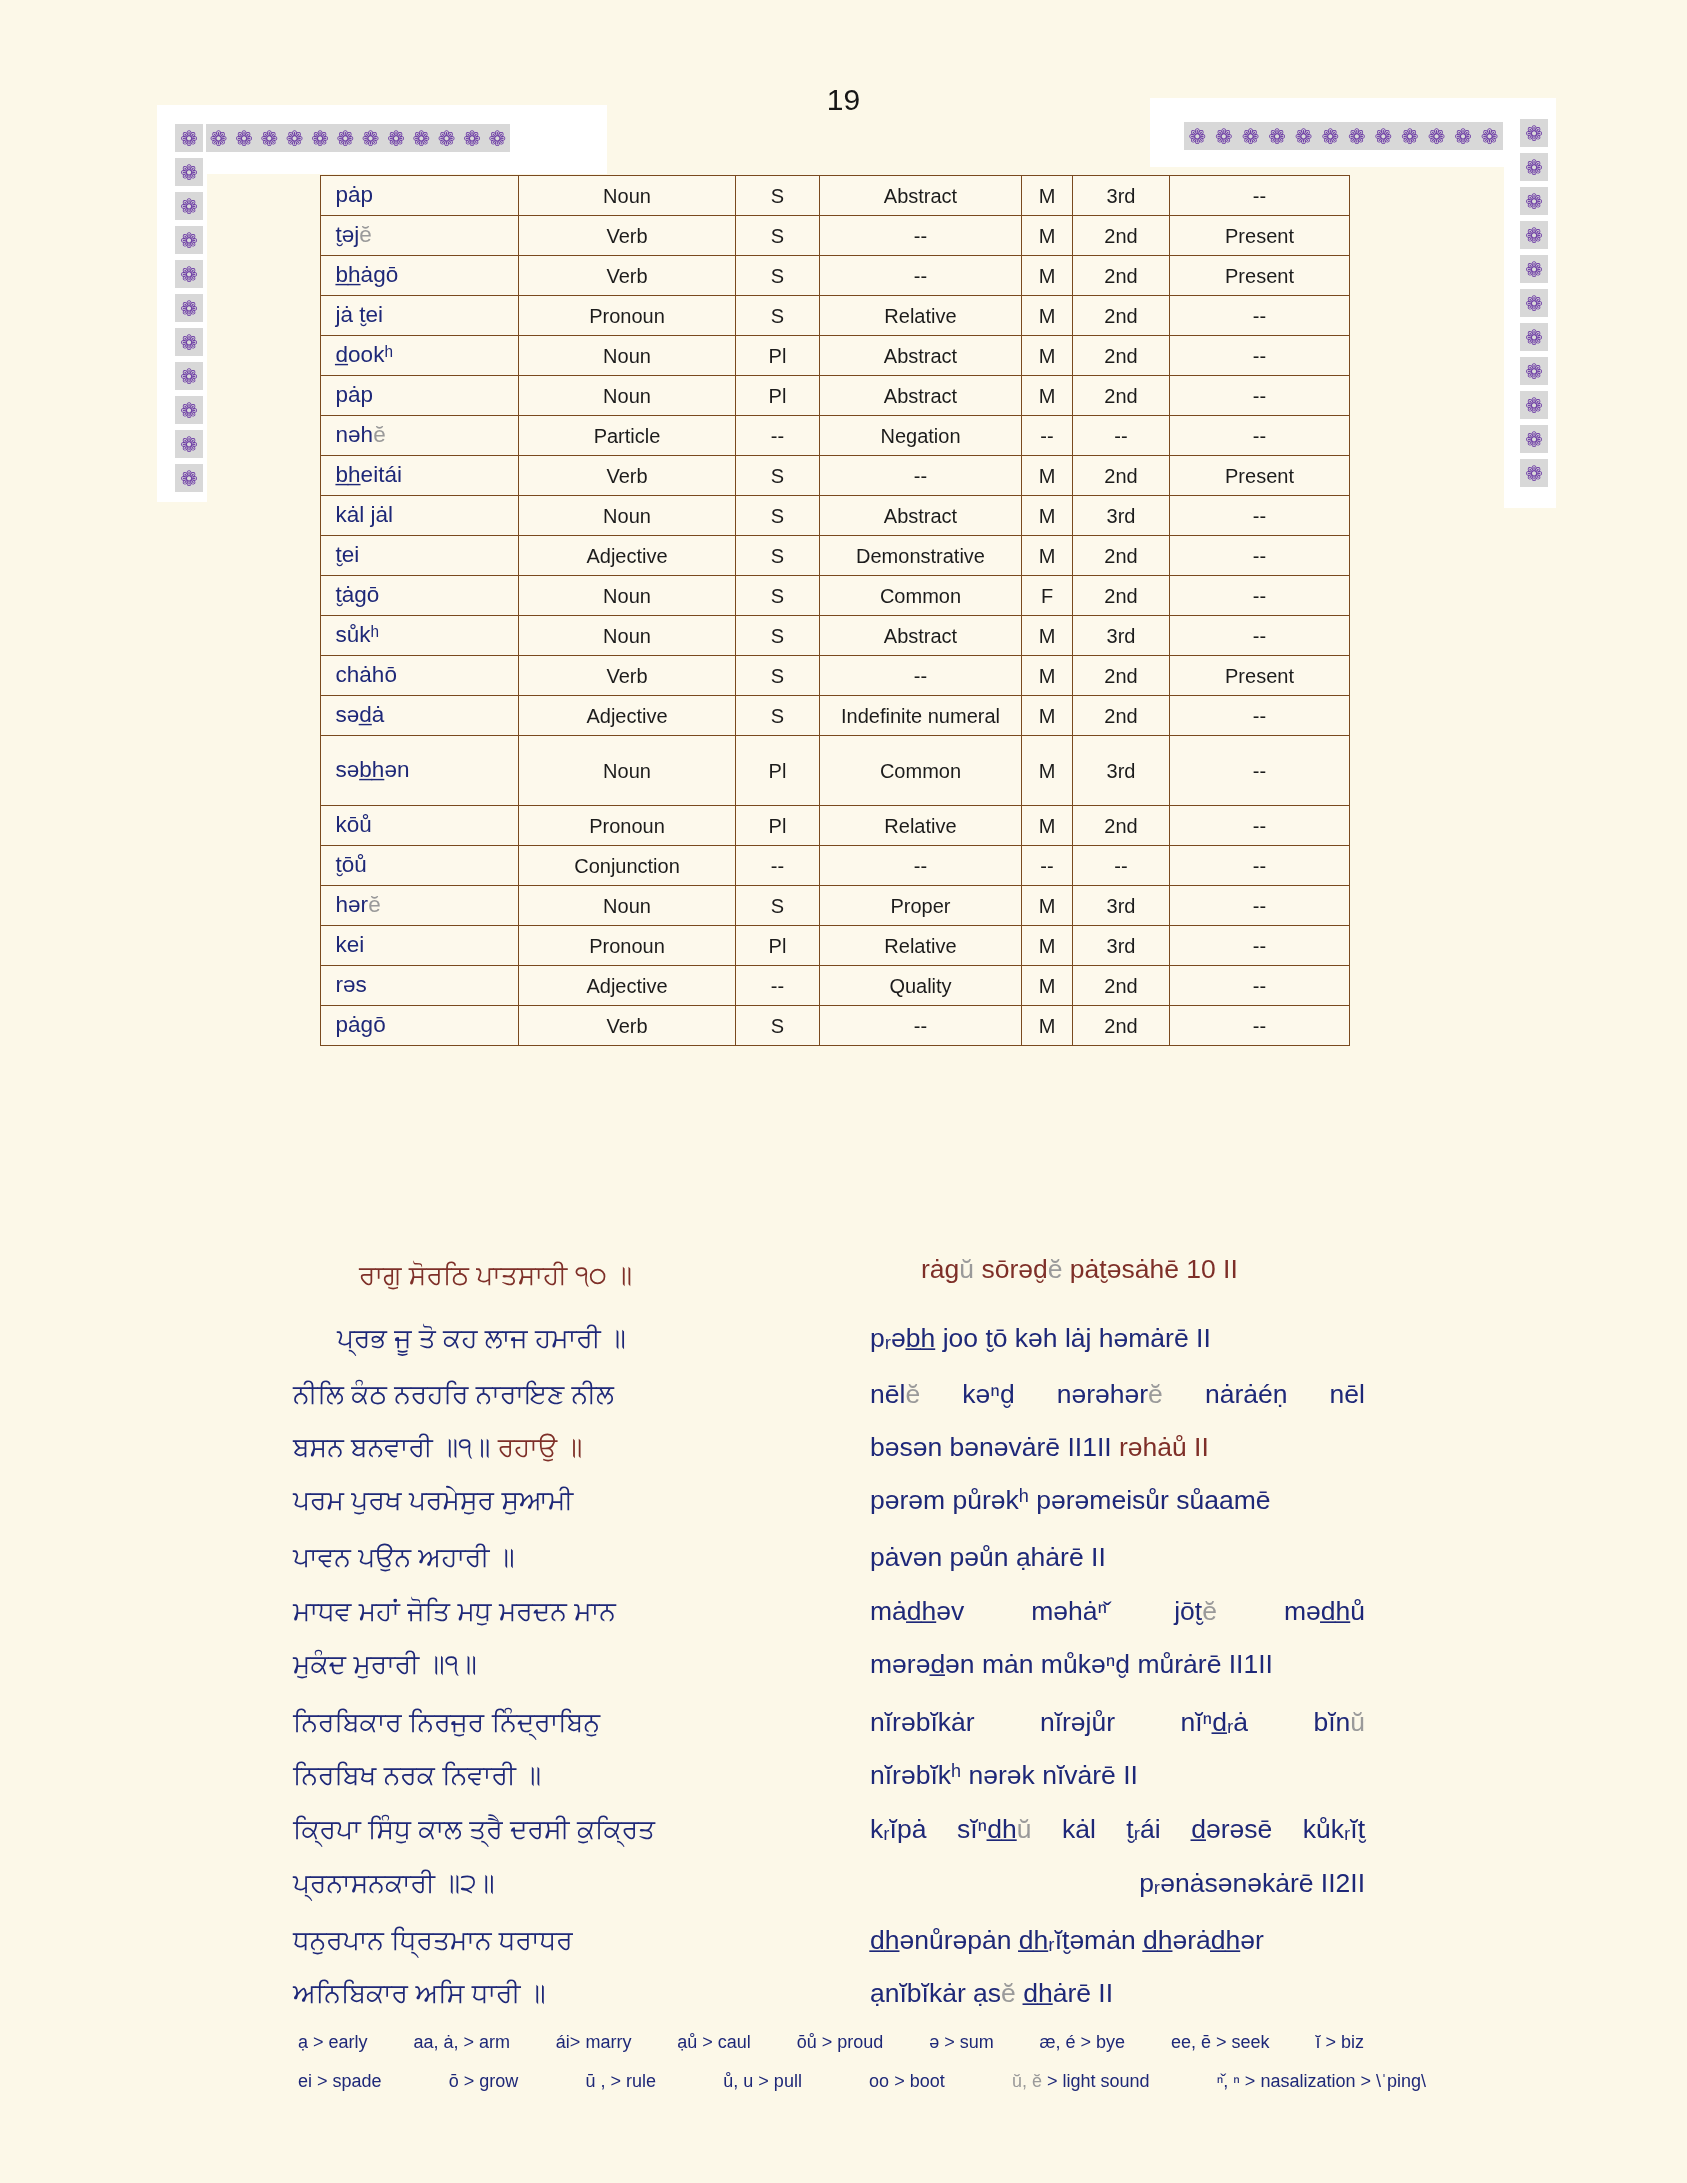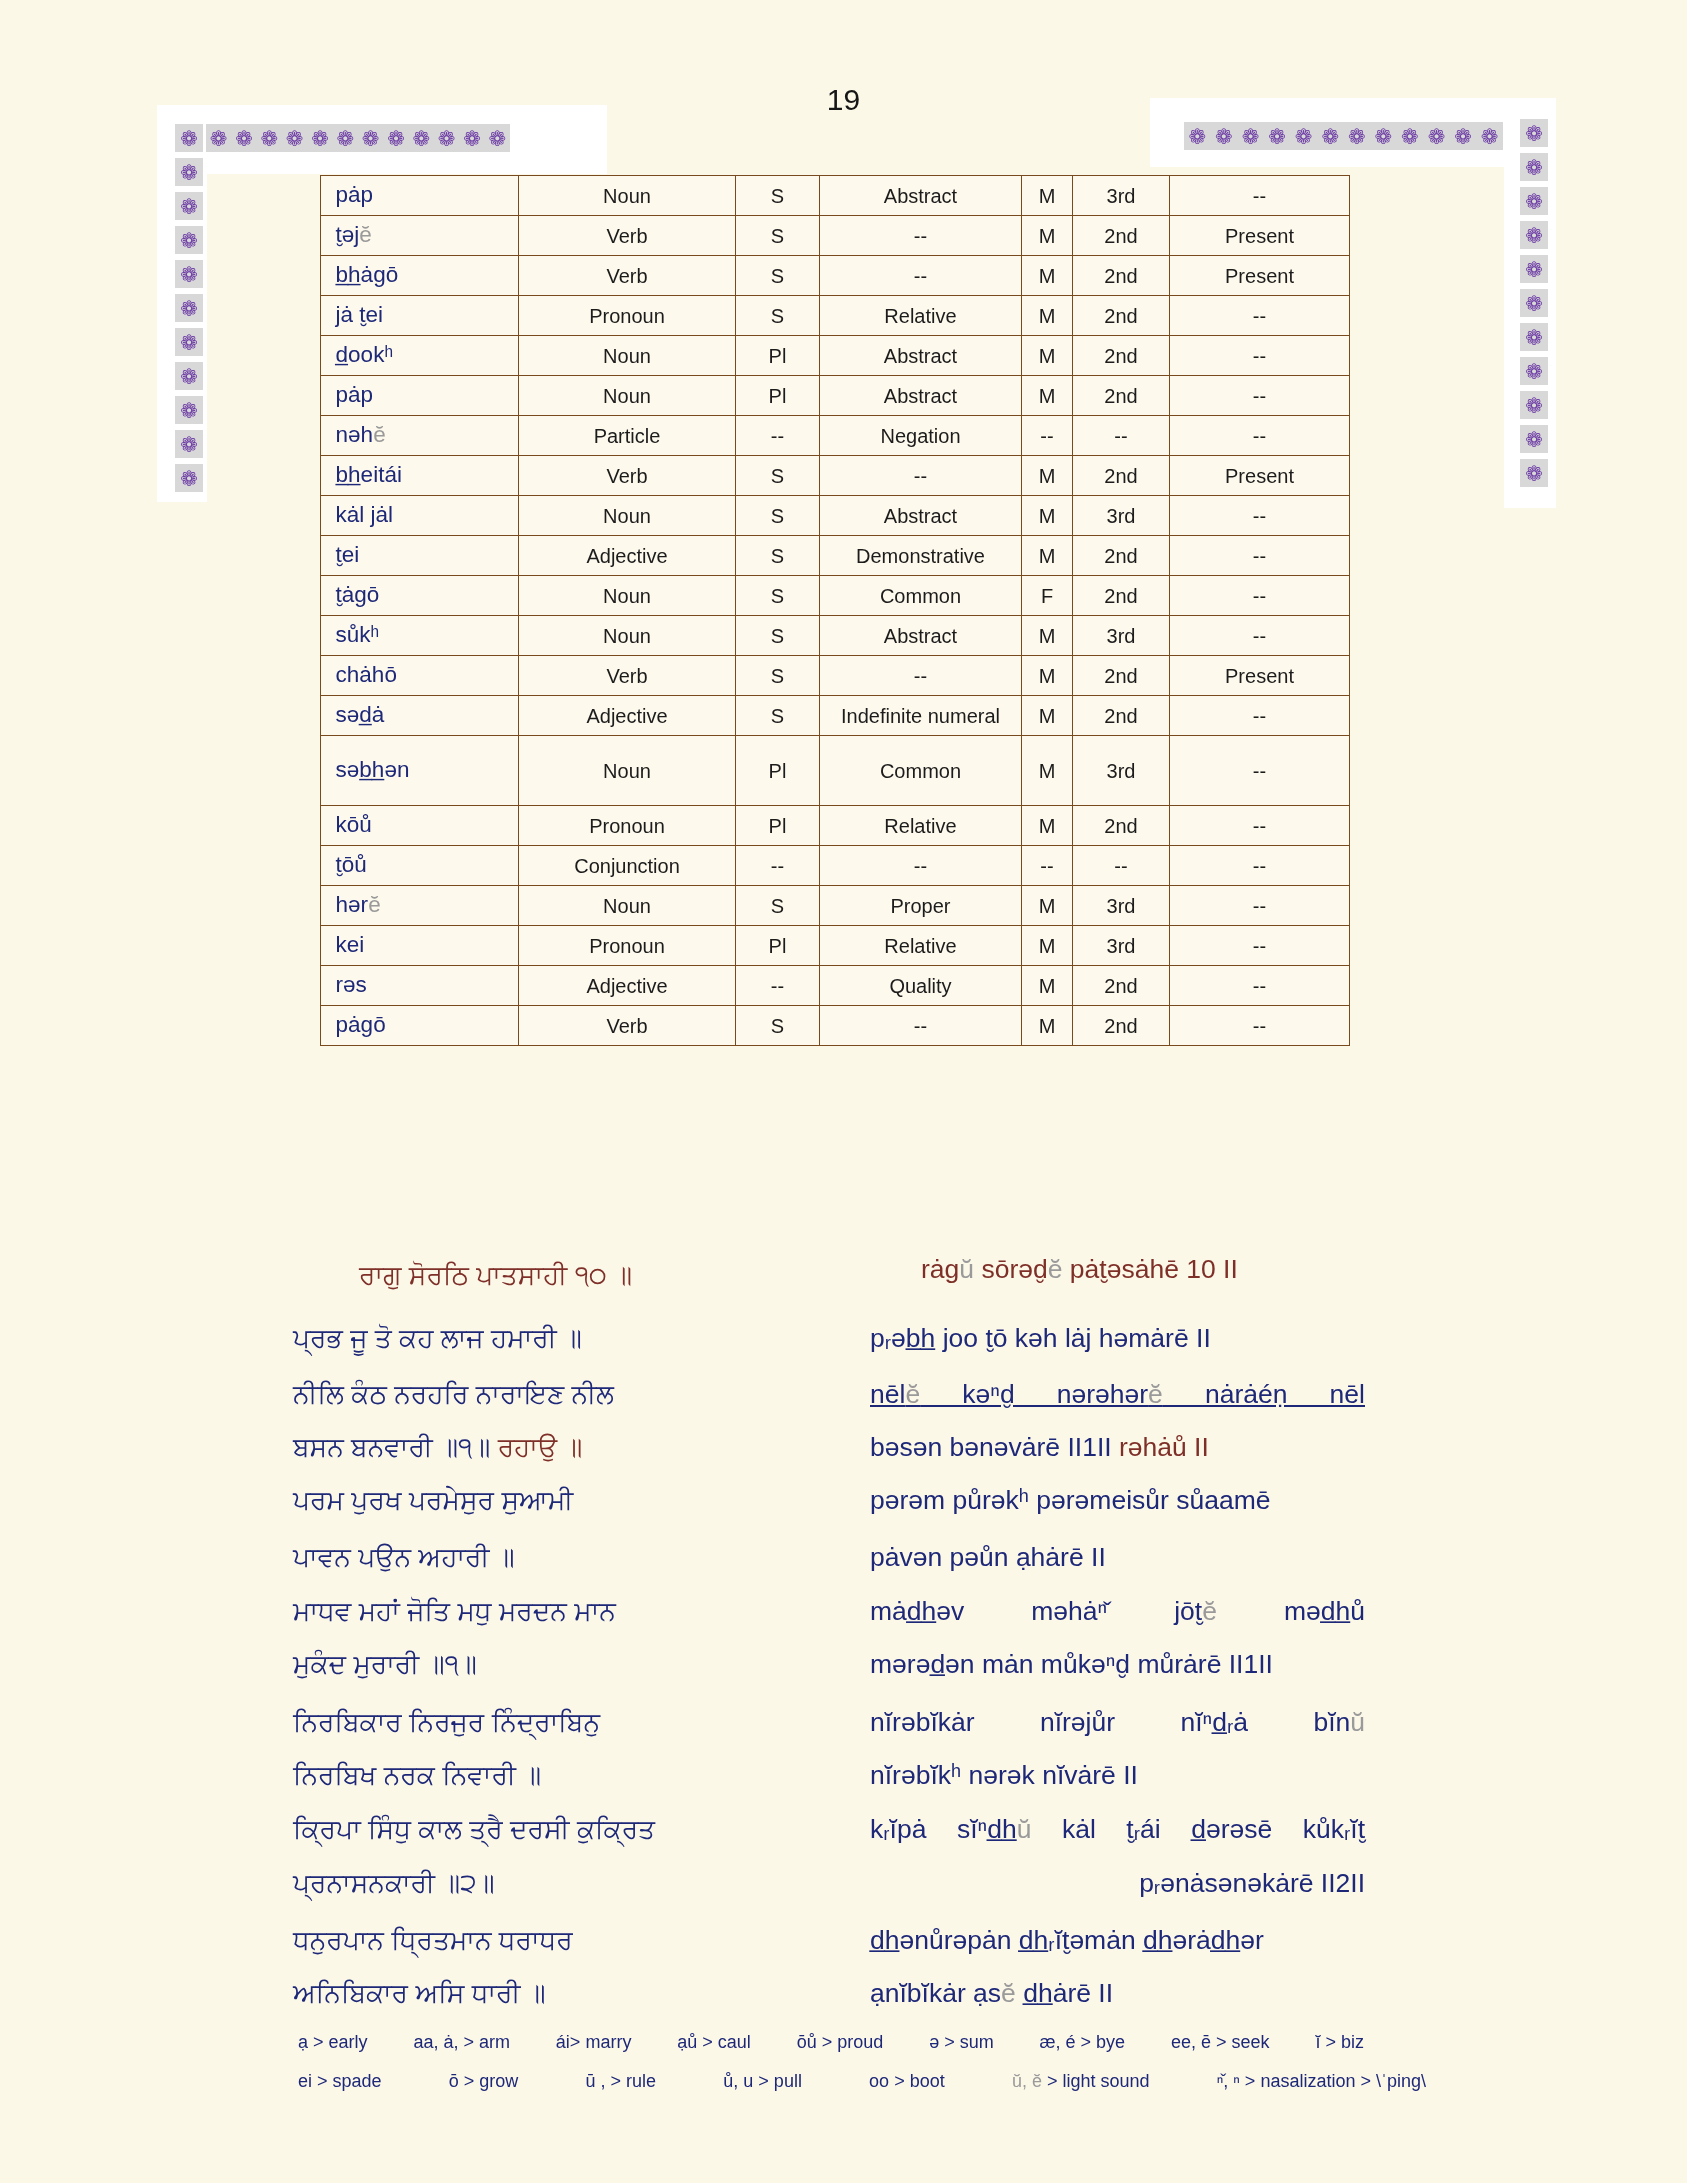--- a/index.html
+++ b/index.html
@@ -313,38 +313,38 @@
           <td class="meta-cell">--</td>
           <td class="meta-cell">M</td>
           <td class="meta-cell">2nd</td>
           <td class="meta-cell">--</td>
         </tr>
       </tbody>
   </table>
 
   <div class="shabad-layer" id="gurmukhi-col">
       <div class="sline gurmukhi header" style="top: 1254px; margin-top: 6px;">ਰਾਗੁ ਸੋਰਠਿ ਪਾਤਸਾਹੀ ੧੦ ॥</div>
-      <div class="sline gurmukhi" style="top: 1323px;">ਪ੍ਰਭ ਜੂ ਤੋ ਕਹ ਲਾਜ ਹਮਾਰੀ ॥</div>
+      <div class="sline gurmukhi" style="top: 1323px; margin-left: 44px;">ਪ੍ਰਭ ਜੂ ਤੋ ਕਹ ਲਾਜ ਹਮਾਰੀ ॥</div>
       <div class="sline gurmukhi" style="top: 1379px;">ਨੀਲਿ ਕੰਠ ਨਰਹਰਿ ਨਾਰਾਇਣ  ਨੀਲ</div>
       <div class="sline gurmukhi" style="top: 1432px;">ਬਸਨ ਬਨਵਾਰੀ ॥੧॥ <span class="rd">ਰਹਾਉ ॥</span></div>
       <div class="sline gurmukhi" style="top: 1485px;">ਪਰਮ ਪੁਰਖ ਪਰਮੇਸੁਰ ਸੁਆਮੀ</div>
       <div class="sline gurmukhi" style="top: 1542px;">ਪਾਵਨ ਪਉਨ ਅਹਾਰੀ ॥</div>
       <div class="sline gurmukhi" style="top: 1596px;">ਮਾਧਵ ਮਹਾਂ ਜੋਤਿ  ਮਧੁ ਮਰਦਨ ਮਾਨ</div>
       <div class="sline gurmukhi" style="top: 1649px;">ਮੁਕੰਦ ਮੁਰਾਰੀ ॥੧॥</div>
       <div class="sline gurmukhi" style="top: 1707px;">ਨਿਰਬਿਕਾਰ ਨਿਰਜੁਰ ਨਿੰਦ੍ਰਾਬਿਨੁ</div>
       <div class="sline gurmukhi" style="top: 1760px;">ਨਿਰਬਿਖ ਨਰਕ ਨਿਵਾਰੀ ॥</div>
       <div class="sline gurmukhi" style="top: 1814px;">ਕ੍ਰਿਪਾ ਸਿੰਧੁ ਕਾਲ ਤ੍ਰੈ ਦਰਸੀ  ਕੁਕ੍ਰਿਤ</div>
       <div class="sline gurmukhi" style="top: 1868px;">ਪ੍ਰਨਾਸਨਕਾਰੀ ॥੨॥</div>
       <div class="sline gurmukhi" style="top: 1925px;">ਧਨੁਰਪਾਨ ਧ੍ਰਿਤਮਾਨ ਧਰਾਧਰ</div>
       <div class="sline gurmukhi" style="top: 1978px;">ਅਨਿਬਿਕਾਰ ਅਸਿ ਧਾਰੀ ॥</div>
     </div>
   <div class="shabad-layer" id="translit-col">
       <div class="sline translit header" style="top: 1254px;">rȧg<span class="gy">ŭ</span> sōrəd̮<span class="gy">ĕ</span> pȧt̮əsȧhē 10 II</div>
       <div class="sline translit" style="top: 1323px;">pᵣəb̲h̲ joo t̮ō kəh lȧj həmȧrē II</div>
-      <div class="sline translit justify" style="top: 1379px; text-decoration: underline;">nēl<span class="gy">ĕ</span> kəⁿd̮ nərəhər<span class="gy">ĕ</span> nȧrȧéṇ nēl</div>
+      <div class="sline translit justify" style="top: 1379px;">nēl<span class="gy">ĕ</span> kəⁿd̮ nərəhər<span class="gy">ĕ</span> nȧrȧéṇ nēl</div>
       <div class="sline translit" style="top: 1432px;">bəsən bənəvȧrē II1II <span class="rd">rəhȧů II</span></div>
       <div class="sline translit" style="top: 1485px;">pərəm půrəkʰ pərəmeisůr sůaamē</div>
       <div class="sline translit" style="top: 1542px;">pȧvən pəůn ạhȧrē II</div>
       <div class="sline translit justify" style="top: 1596px;">mȧd̲h̲əv məhȧⁿ̌ jōt̮<span class="gy">ĕ</span> məd̲h̲ů</div>
       <div class="sline translit" style="top: 1649px;">mərəd̲ən mȧn můkəⁿd̮ můrȧrē II1II</div>
       <div class="sline translit justify" style="top: 1707px;">nĭrəbĭkȧr nĭrəjůr nĭⁿd̲ᵣȧ bĭn<span class="gy">ŭ</span></div>
       <div class="sline translit" style="top: 1760px;">nĭrəbĭkʰ nərək nĭvȧrē II</div>
       <div class="sline translit justify" style="top: 1814px;">kᵣĭpȧ sĭⁿd̲h̲<span class="gy">ŭ</span> kȧl t̮ᵣái d̲ərəsē kůkᵣĭt̮</div>
       <div class="sline translit" style="top: 1868px; text-align: right;">pᵣənȧsənəkȧrē II2II</div>
       <div class="sline translit" style="top: 1925px;">d̲h̲ənůrəpȧn d̲h̲ᵣĭt̮əmȧn d̲h̲ərȧd̲h̲ər</div>

